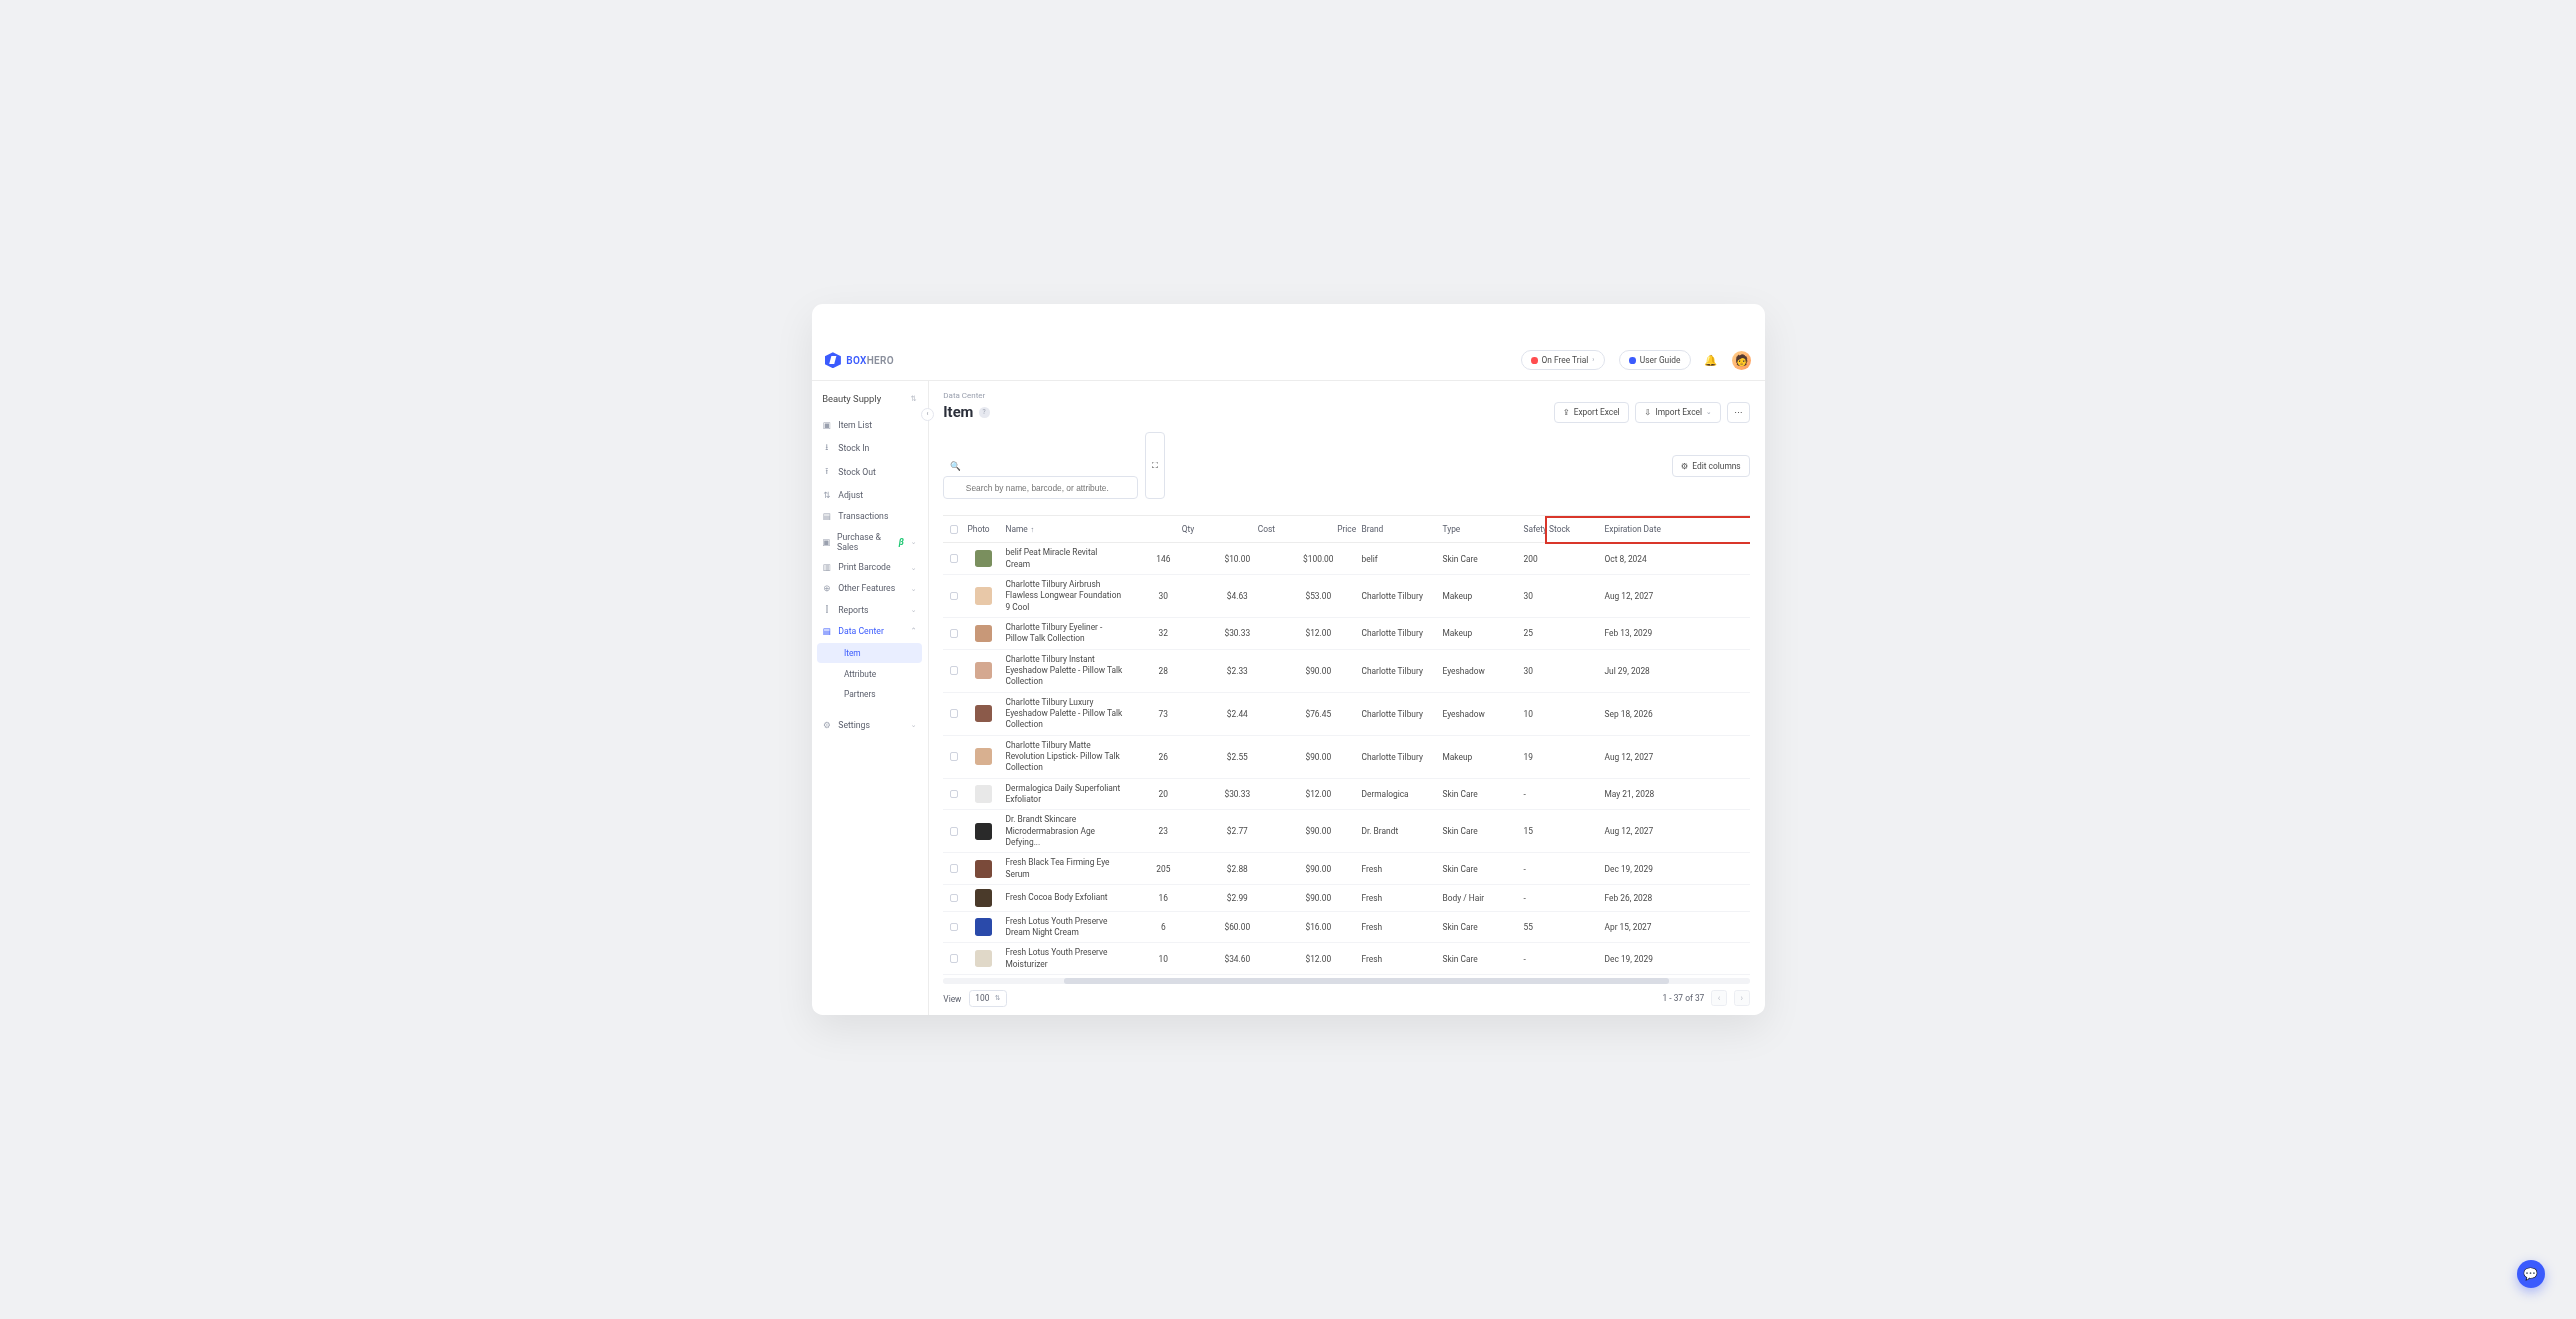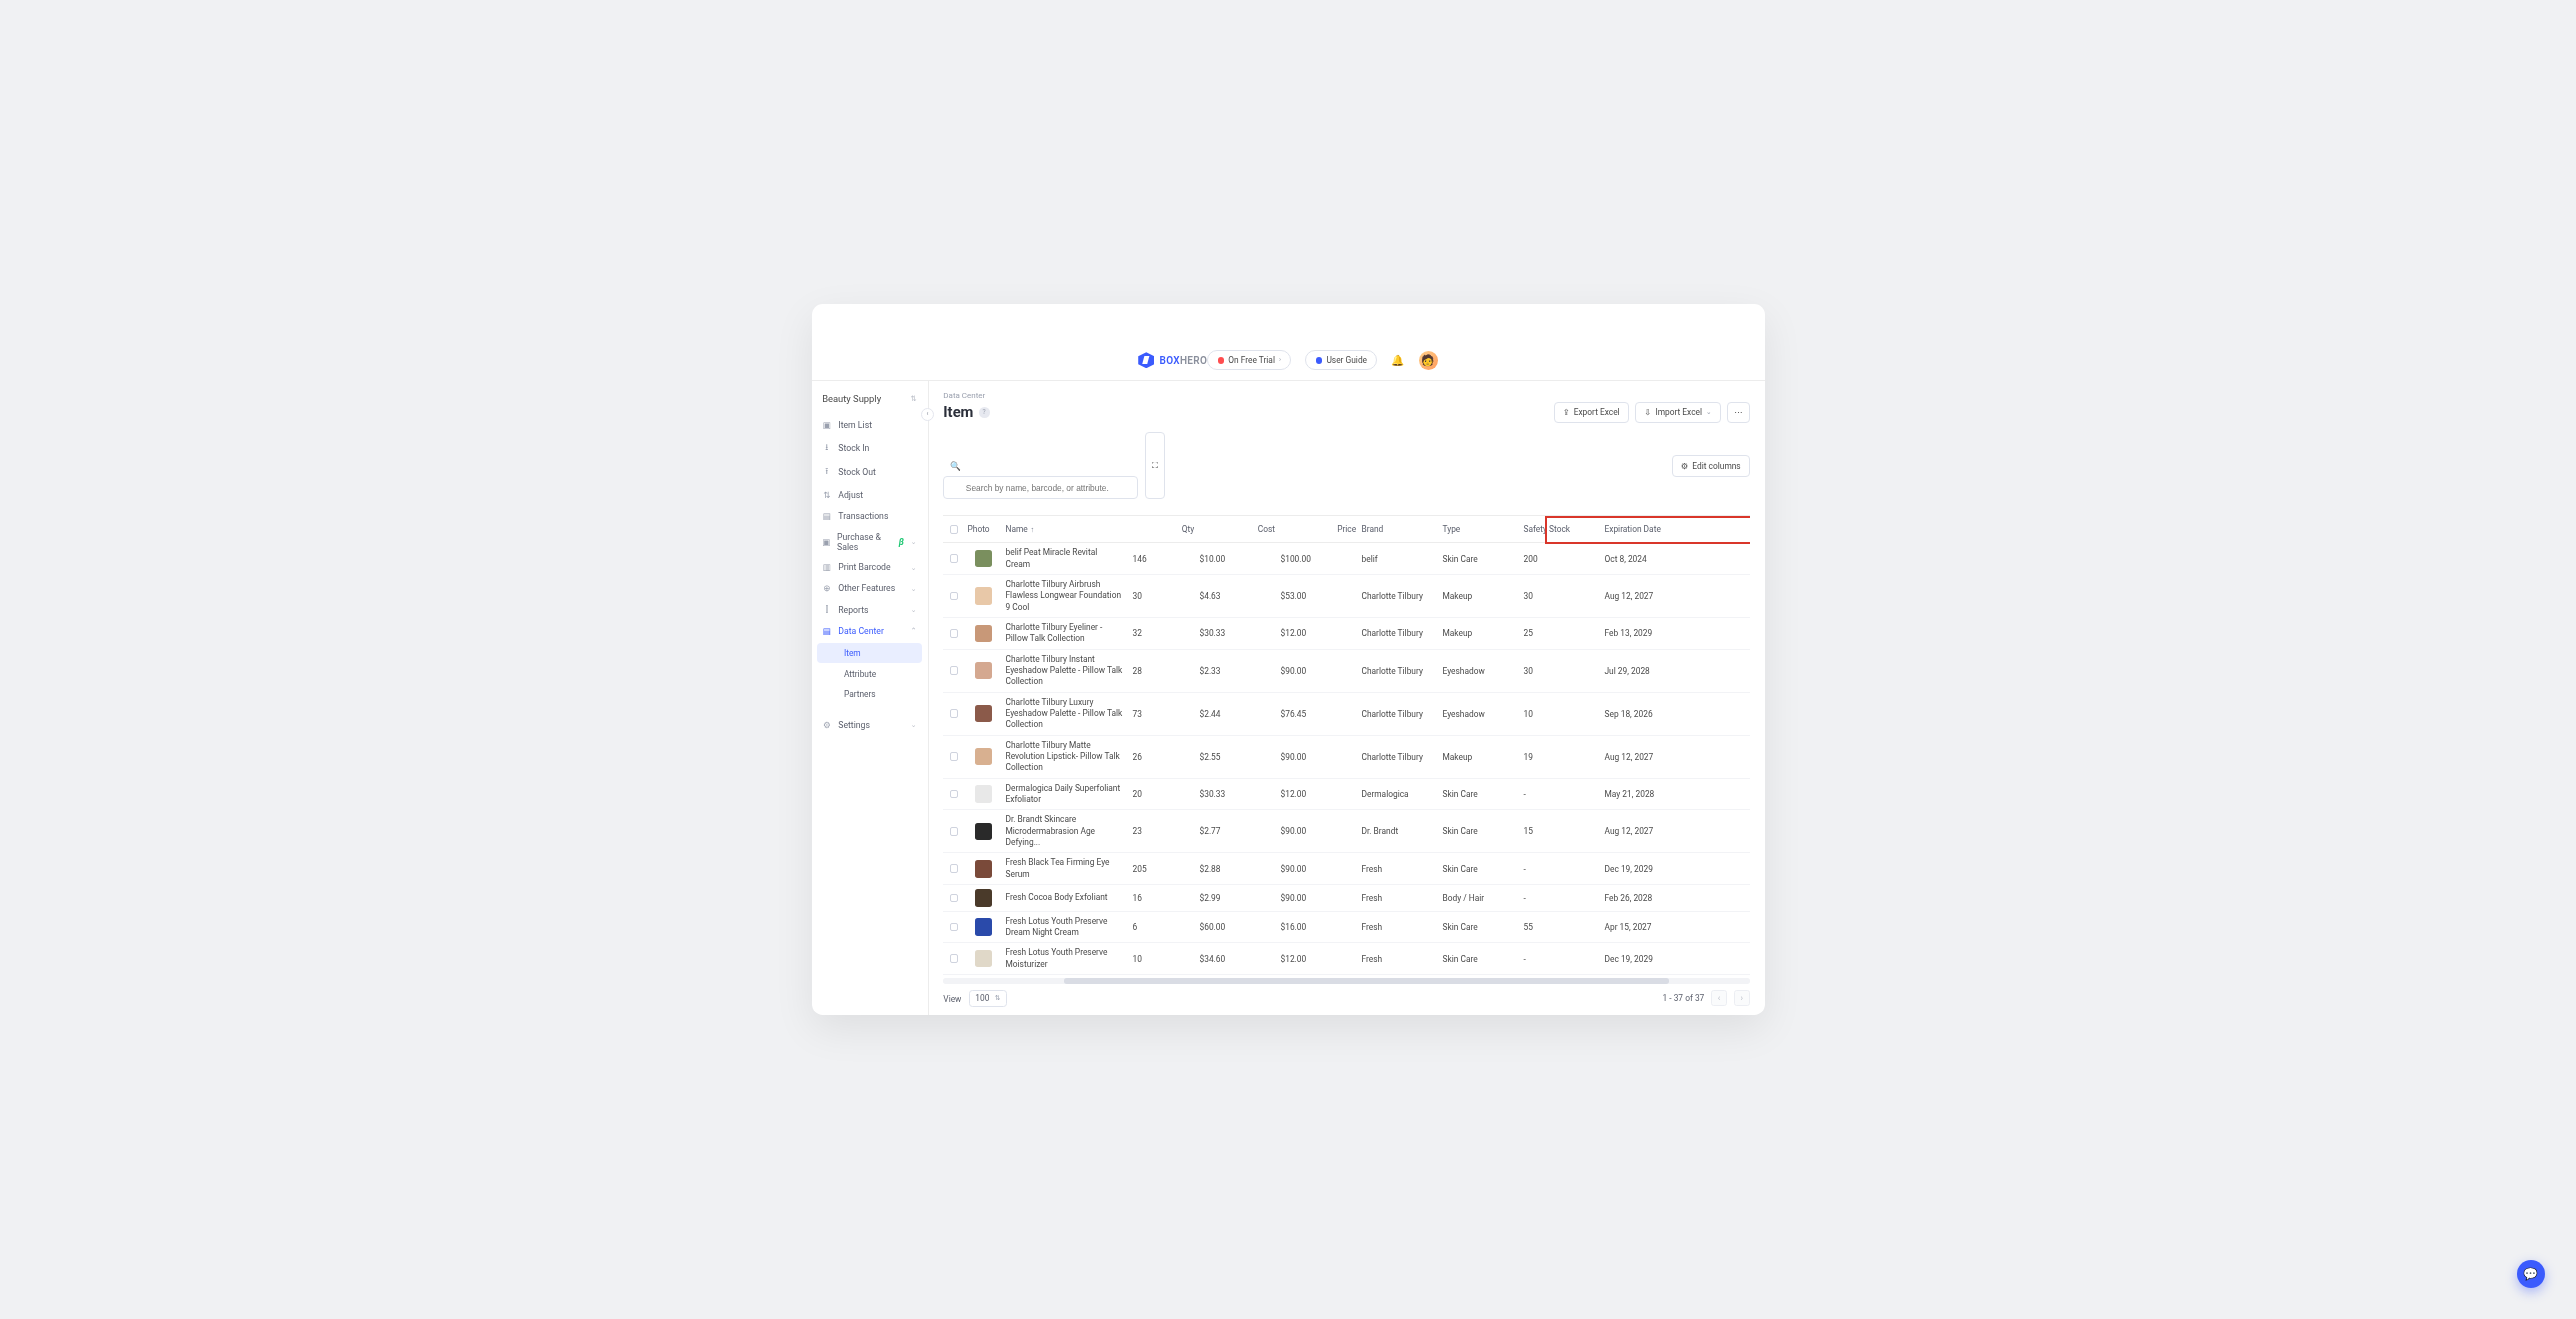--- a/index.html
+++ b/index.html
@@ -19,21 +19,21 @@
   background: #fff;
   border-radius: 10.7px;
   box-shadow: 0 13.4px 40px rgba(0,0,0,0.08);
   overflow: hidden;
   display: flex;
   flex-direction: column;
 }
 .topbar {
   display: flex;
   align-items: center;
-  justify-content: center;
+  justify-content: space-between;
   padding: 9.4px 13.4px;
   border-bottom: 0.7px solid #ececec;
   margin-top: 37px;
 }
 .logo-wrap { display: flex; align-items: center; gap: 5.4px; }
 .logo-hex {
   width: 16px; height: 16px;
   background: #3b5bfd;
   clip-path: polygon(50% 0, 100% 25%, 100% 75%, 50% 100%, 0 75%, 0 25%);
   position: relative;
@@ -130,21 +130,21 @@
 .thead, .trow {
   display: grid;
   grid-template-columns: 21.5px 38px 127px 67px 81px 81px 81px 81px 81px 74px;
   align-items: center;
 }
 .thead { height: 27px; font-size: 8.4px; color: #5a5e6b; border-bottom: 0.7px solid #ececec; }
 .thead .th { padding: 0 2.7px; display:flex; align-items:center; gap:2.7px;}
 .th.qty, .th.cost, .th.price { justify-content:flex-end; }
 .trow { min-height: 25.5px; border-bottom: 0.7px solid #f2f3f6; font-size: 8.4px; }
 .trow .td { padding: 4px 2.7px; }
-.td.qty, .td.cost, .td.price { text-align: left; }
+.td.qty, .td.cost, .td.price { text-align: center; }
 .td.name { line-height: 1.35; padding-right:6.7px; }
 .checkbox {
   width: 8.7px; height: 8.7px; border: 1px solid #cfd3de; border-radius: 2px;
   margin: 0 auto; cursor: pointer;
 }
 .thumb {
   width: 17.4px; height: 17.4px; border-radius: 2.7px; margin: 0 auto;
   background: linear-gradient(135deg,#e8ddd0,#d8c7b2);
 }
 .sort-arrow { color:#8a8f9c; font-size:7.4px; }

